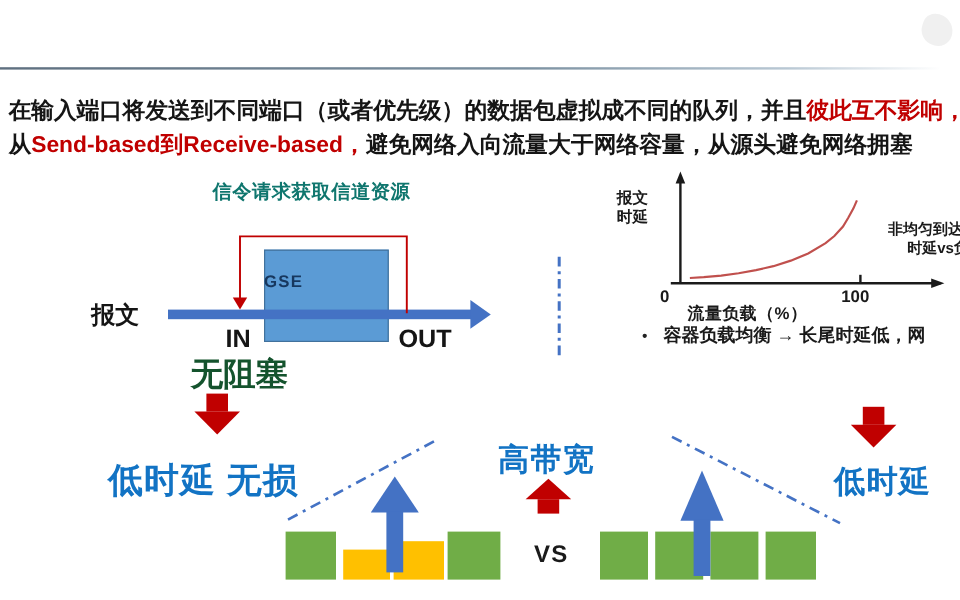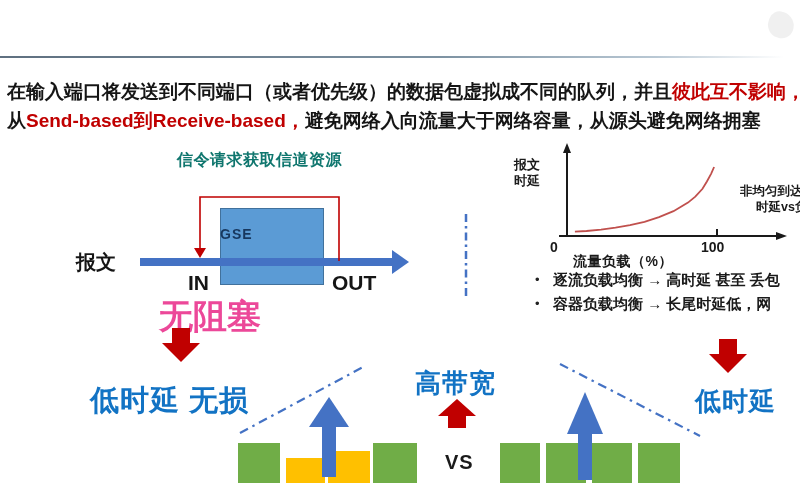--- a/index.html
+++ b/index.html
@@ -29,21 +29,21 @@
     border:1px solid #41719c;}
   #gse-label{left:220px;top:226px;width:102px;text-align:left;
     font-size:14px;font-weight:800;color:#17375e;letter-spacing:1px;}
   #flow-arrow-shaft{left:140px;top:258px;width:253px;height:8px;background:var(--arrow-blue);}
   #flow-arrow-head{left:392px;top:250px;width:0;height:0;
     border-top:12px solid transparent;border-bottom:12px solid transparent;
     border-left:17px solid var(--arrow-blue);}
   #packet-label{left:76px;top:249px;font-size:20px;font-weight:800;color:#151515;}
   #in-label{left:188px;top:271px;font-size:21px;font-weight:800;color:#151515;}
   #out-label{left:332px;top:271px;font-size:21px;font-weight:800;color:#151515;}
-  #noblock-label{left:159px;top:294px;font-size:34px;font-weight:800;color:#ec4899;text-align:center;}
+  #noblock-label{left:159px;top:294px;font-size:27px;font-weight:800;color:#14532d;text-align:center;}
   .red-down-arrow-shaft{width:18px;height:15px;background:var(--red);}
   .red-down-arrow-head{width:0;height:0;border-left:19px solid transparent;
     border-right:19px solid transparent;border-top:19px solid var(--red);}
   #left-red-shaft{left:172px;top:328px;}
   #left-red-head{left:162px;top:343px;}
   #benefit-label{left:90px;top:381px;font-size:29px;font-weight:800;color:var(--blue-text);letter-spacing:1px;}
   
   .chart-label{font-size:13px;font-weight:800;color:#1a1a1a;}
   #ylabel1{left:514px;top:156px;}
   #ylabel2{left:514px;top:172px;}
@@ -107,21 +107,20 @@
   <div class="abs chart-label" id="ylabel2">时延</div>
   <div class="abs chart-label" id="xtick0">0</div>
   <div class="abs chart-label" id="xtick100">100</div>
   <div class="abs chart-label" id="xlabel">流量负载（%）</div>
   <div class="abs" id="annotation-clip">
     <div class="ann" id="annotation-line1">非均匀到达</div>
     <div class="ann" id="annotation-line2">时延vs负载</div>
   </div>
 
   <div class="abs" id="bullet-list">
-    <div class="bullet-row"><span class="bullet-dot">•</span><span class="bullet-text">逐流负载均衡 → 高时延 甚至 丢包</span></div>
     <div class="bullet-row"><span class="bullet-dot">•</span><span class="bullet-text">容器负载均衡 → 长尾时延低，网</span></div>
   </div>
 
   <div class="abs" id="bandwidth-label">高带宽</div>
   <div class="abs" id="center-red-head"></div>
   <div class="abs" id="center-red-shaft"></div>
   <div class="abs" id="vs-label">VS</div>
   <div class="abs red-down-arrow-shaft" id="right-red-shaft"></div>
   <div class="abs red-down-arrow-head" id="right-red-head"></div>
   <div class="abs" id="latency-label">低时延</div>

